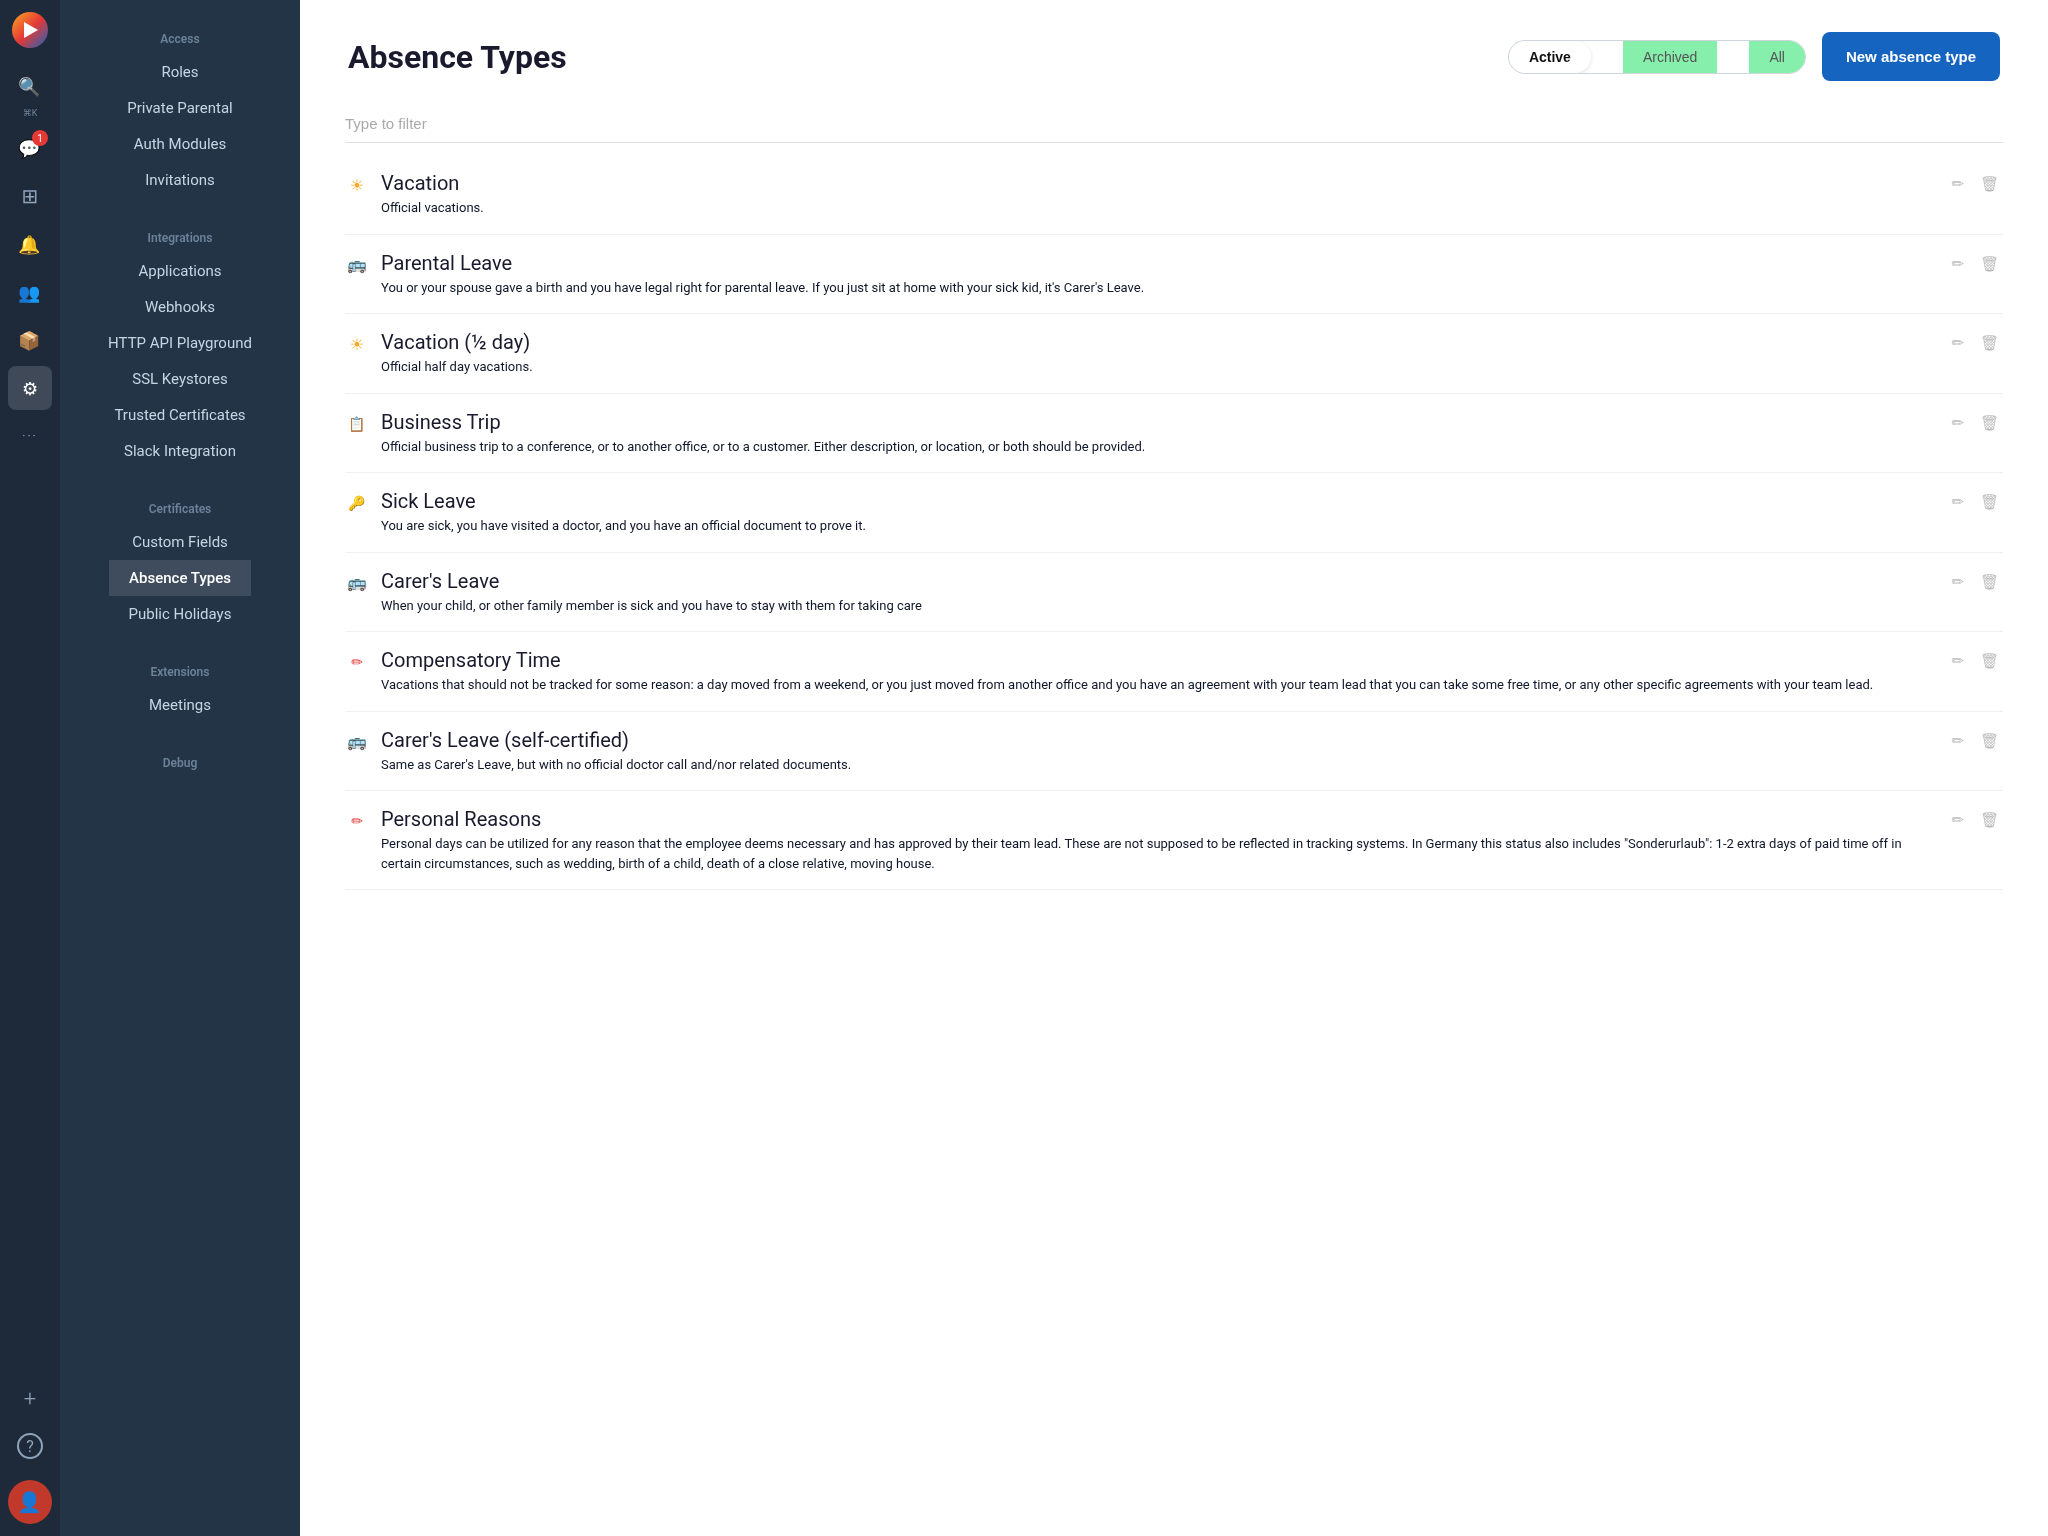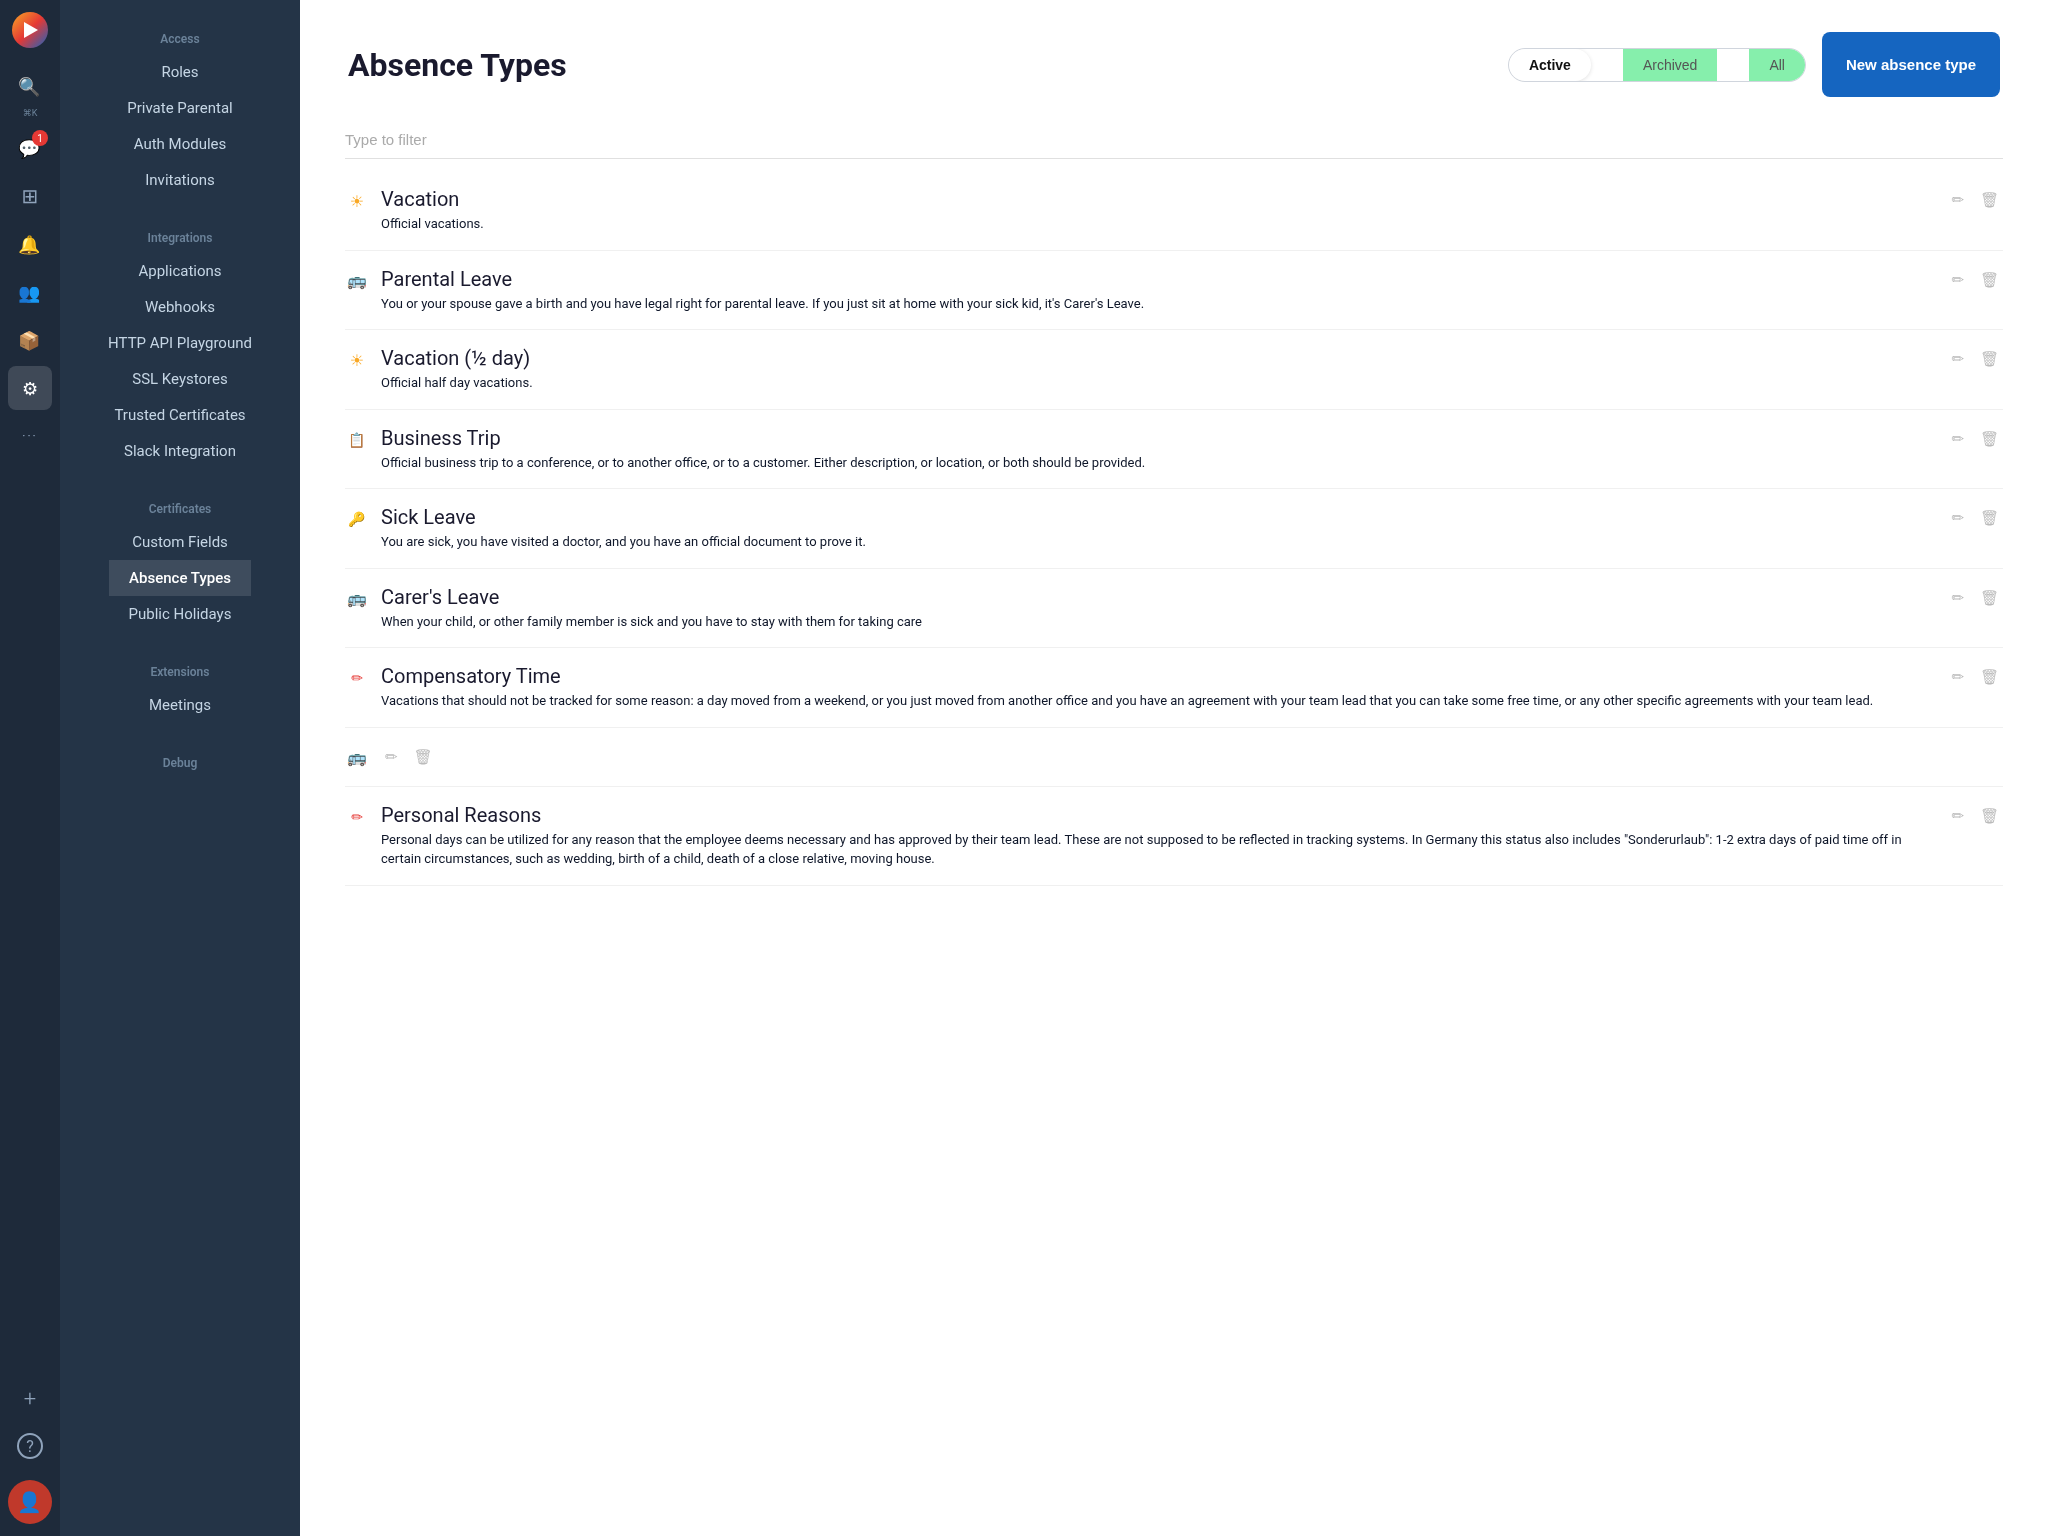--- a/index.html
+++ b/index.html
@@ -109,21 +109,21 @@
       color: #111;
       font-weight: 600;
       box-shadow: 0 1px 4px rgba(0,0,0,0.12);
       border-radius: 22px;
     }
     .new-btn {
       background: #1565c0;
       color: #fff;
       border: none;
       border-radius: 8px;
-      padding: 24px 24px;
+      padding: 16px 24px;
       font-size: 15px;
       font-weight: 600;
       cursor: pointer;
       white-space: nowrap;
     }
 
     .content-area {
       padding: 0 45px 40px;
     }
     .filter-input {
@@ -376,20 +376,24 @@
           <div class="absence-desc">Vacations that should not be tracked for some reason: a day moved from a weekend, or you just moved from another office and you have an agreement with your team lead that you can take some free time, or any other specific agreements with your team lead.</div>
         </div>
         <div class="absence-actions">
           <span class="action-btn">✏</span>
           <span class="action-btn">🗑</span>
         </div>
       </div>
 
       <div class="absence-item">
         <div class="absence-icon" style="color:#e53935;">🚌</div>
+        <div class="absence-content">
+          <div class="absence-name">Carer's Leave (self-certified)</div>
+          <div class="absence-desc">Same as Carer's Leave, but with no official doctor call and/nor related documents.</div>
+        </div>
         <div class="absence-actions">
           <span class="action-btn">✏</span>
           <span class="action-btn">🗑</span>
         </div>
       </div>
 
       <div class="absence-item">
         <div class="absence-icon" style="color:#e53935;font-size:14px;">✏</div>
         <div class="absence-content">
           <div class="absence-name">Personal Reasons</div>

